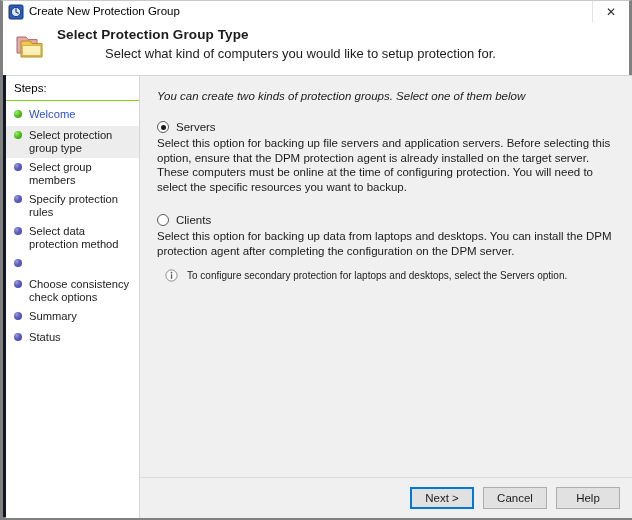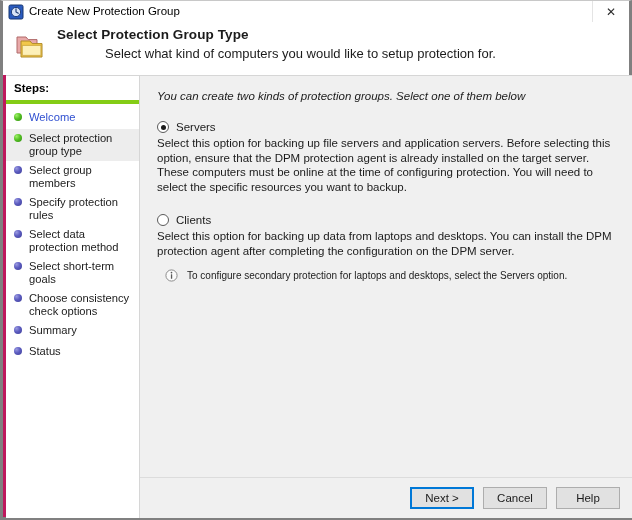--- a/index.html
+++ b/index.html
@@ -16,21 +16,21 @@
     overflow: hidden;
   }
 
   
   .window {
     position: absolute;
     left: 0; top: 0;
     width: 632px;
     height: 520px;
     box-sizing: border-box;
-    background: #be185d;
+    background: #0f172a;
     border-left: 3px solid #808080;
     border-right: 3px solid #808080;
     border-bottom: 3px solid #808080;
     border-top: 1px solid #c8c8c8;
   }
 
   
   .titlebar {
     position: relative;
     height: 21px;
@@ -119,25 +119,25 @@
   
   .sidebar {
     width: 134px;
     background: #ffffff;
     border-top: 1px solid #d6d6d6;
     border-right: 1px solid #d6d6d6;
     box-sizing: border-box;
     position: relative;
   }
   .steps-label {
-    font-weight: bold;
+    font-weight: normal;
     font-size: 11.5px;
     padding: 6px 0 6px 8px;
     color: #000;
-    border-bottom: 4px solid #84cc16;
+    border-bottom: 1px solid #84cc16;
   }
   .steps-list {
     padding-top: 4px;
   }
   .step {
     display: flex;
     align-items: flex-start;
     padding: 3px 4px 3px 8px;
     line-height: 13px;
     min-height: 15px;
@@ -337,21 +337,20 @@
           <span class="step-label">Specify protection rules</span>
         </div>
 
         <div class="step">
           <span class="bullet purple"></span>
           <span class="step-label">Select data protection method</span>
         </div>
 
         <div class="step">
           <span class="bullet purple"></span>
-          <span class="step-label">Select short-term goals</span>
         </div>
 
         <div class="step">
           <span class="bullet purple"></span>
           <span class="step-label">Choose consistency check options</span>
         </div>
 
         <div class="step">
           <span class="bullet purple"></span>
           <span class="step-label">Summary</span>

